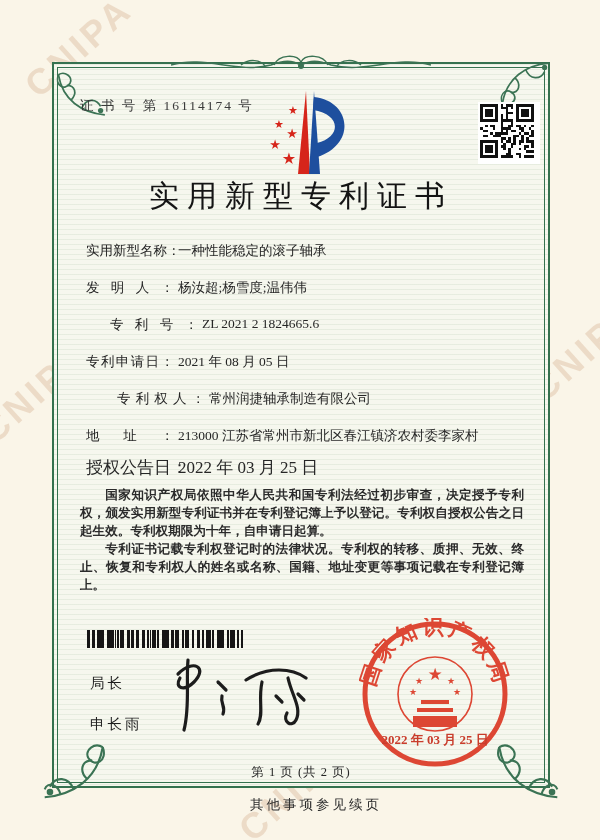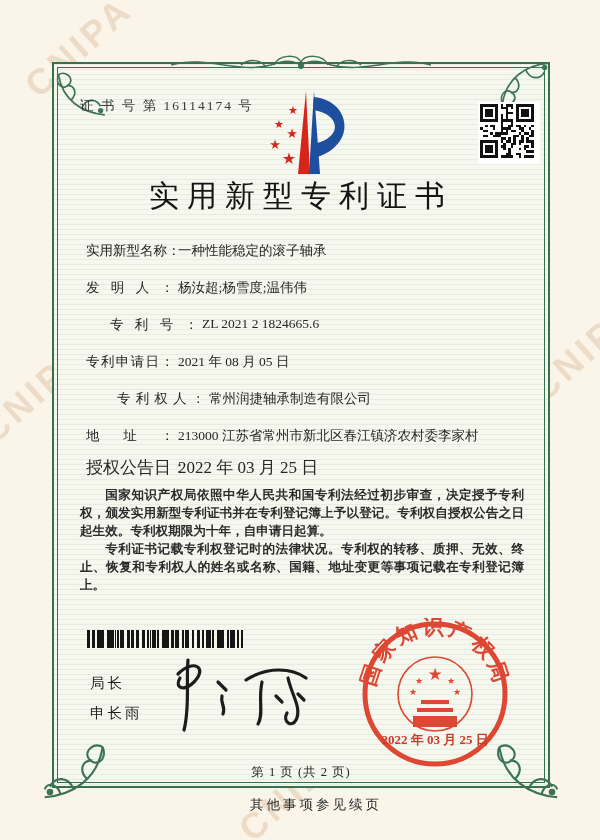--- a/index.html
+++ b/index.html
@@ -56,21 +56,21 @@
   }
   .body-text p{margin:0;text-indent:2em;}
   .barcode{
     position:absolute;left:33px;top:566px;width:156px;height:18px;
     background-image:
       repeating-linear-gradient(90deg,#151515 0 2px,rgba(0,0,0,0) 2px 5px),
       repeating-linear-gradient(90deg,#151515 0 1px,rgba(0,0,0,0) 1px 7px),
       repeating-linear-gradient(90deg,#151515 0 3px,rgba(0,0,0,0) 3px 11px);
   }
   .signoff{position:absolute;left:36px;top:610px;font-size:14.5px;letter-spacing:3px;color:#1e1e1e;}
-  .signoff div{margin-bottom:11px;}
+  .signoff div{margin-bottom:22px;}
   .signature{position:absolute;left:96px;top:588px;}
   .seal{position:absolute;left:305px;top:554px;}
   .page-num{position:absolute;left:0;top:700px;width:100%;text-align:center;font-size:12.5px;letter-spacing:1px;}
   .foot-note{
     position:absolute;left:0;top:796px;width:100%;text-align:center;
     font-size:13.5px;letter-spacing:3px;color:#2b2b2b;z-index:2;margin-left:16px;
   }
 </style>
 </head>
 <body>

